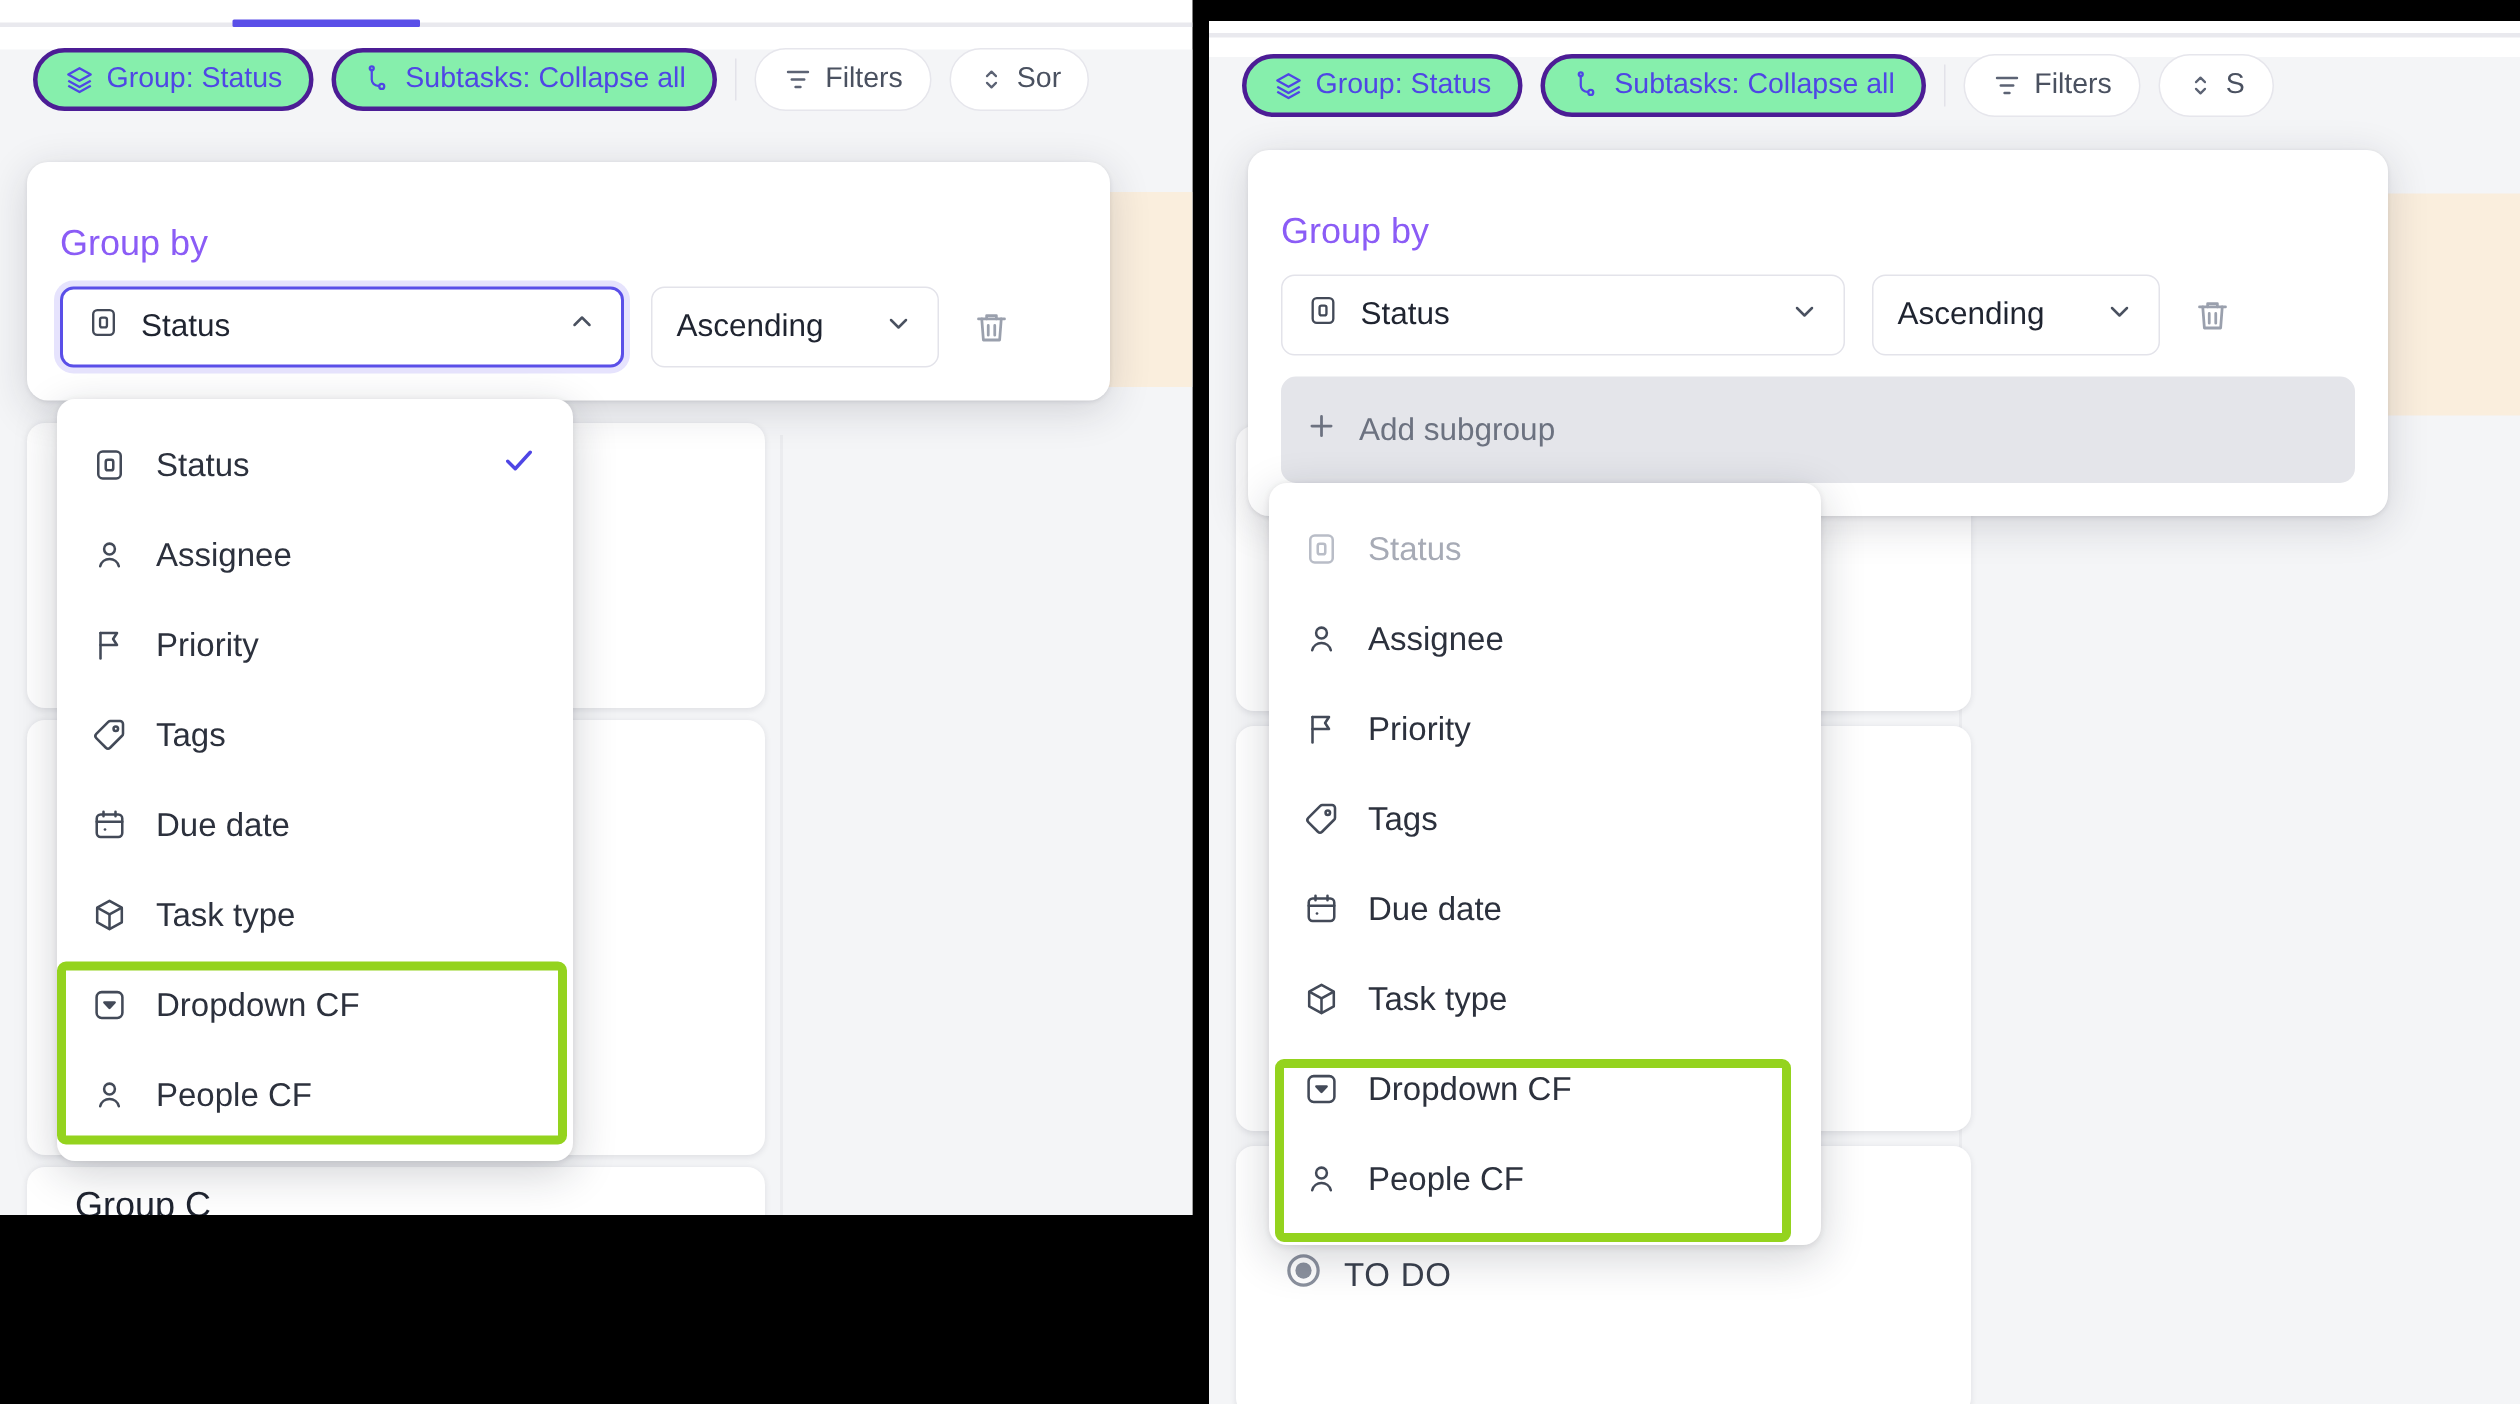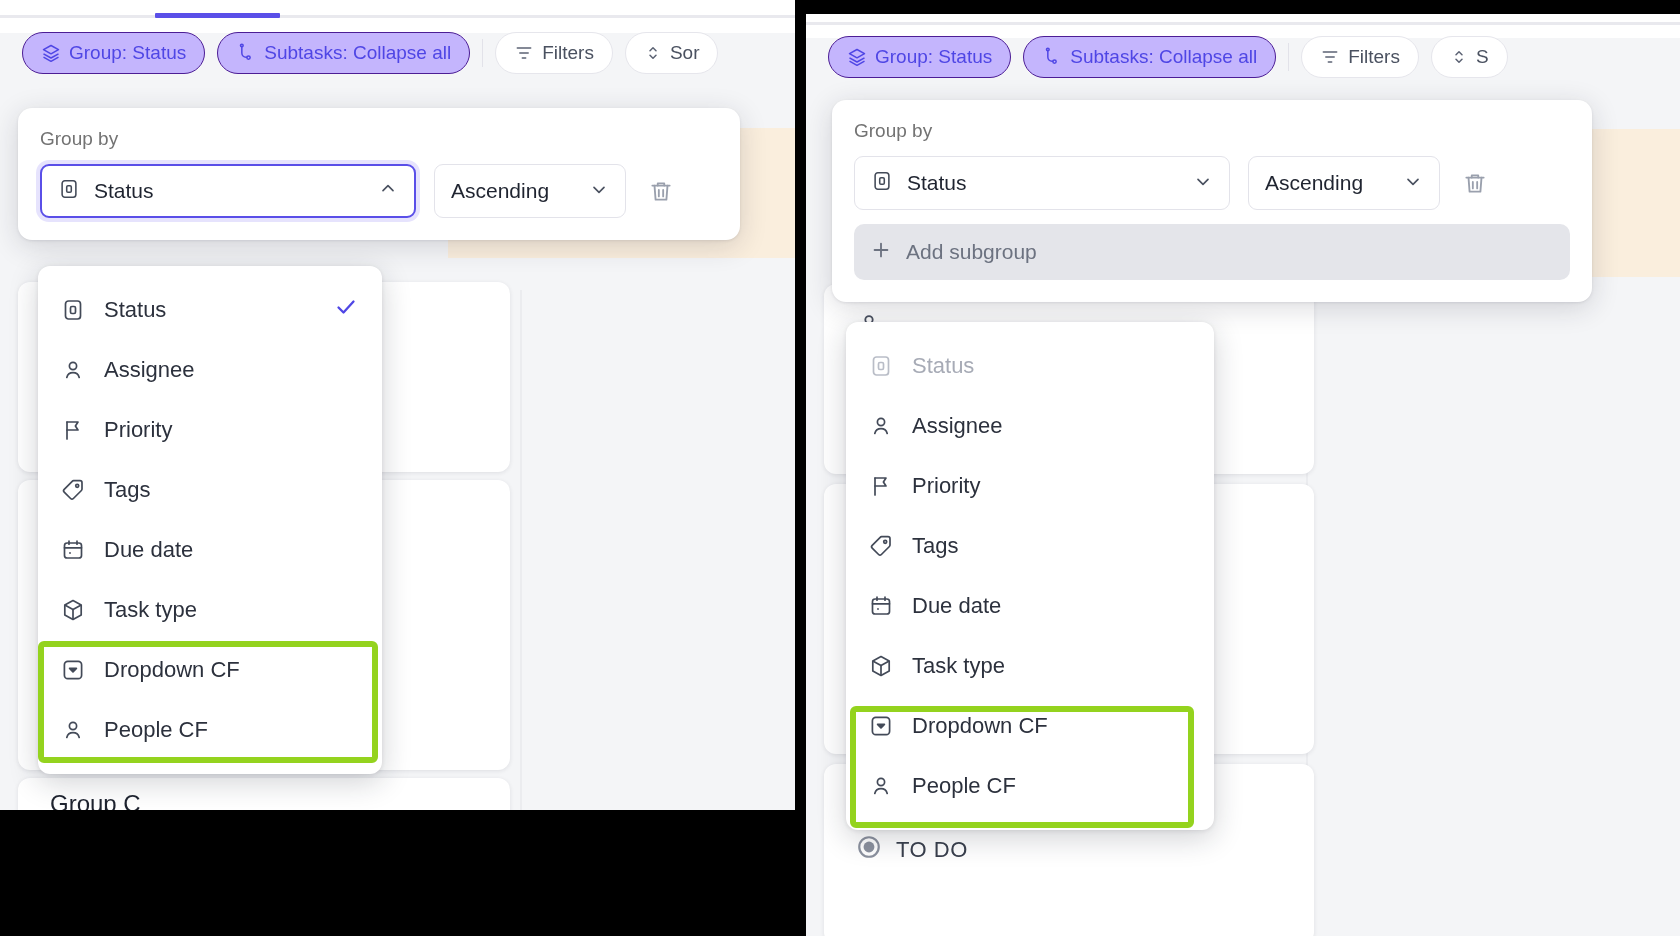--- a/index.html
+++ b/index.html
@@ -20,48 +20,48 @@
   .tabstrip { position: absolute; left: 0; width: 100%; height: 3px; background: #e9e9ee; }
   .tab-active { position: absolute; height: 5px; background: #5a4fe8; border-radius: 1px; }
 
   
   .toolbar { position: absolute; display: flex; align-items: center; gap: 12px; }
   .chip {
     display: inline-flex; align-items: center; gap: 8px;
     height: 42px; padding: 0 18px;
     border-radius: 21px; font-size: 19px; white-space: nowrap;
   }
-  .chip.active { background: #c4b5fd; border: 1px solid #4c1d95; color: #4f46e5; }
+  .chip.active { background: #86efac; border: 3px solid #4c1d95; color: #4f46e5; }
   .chip.plain  { background: #ffffff; border: 1px solid #e6e6ec; color: #4a5160; }
   .chip svg { display: block; }
   .divider-v { width: 1px; height: 28px; background: #e2e2e9; }
 
   
   .popover {
     position: absolute; background: #fff; border-radius: 14px;
     box-shadow: 0 6px 28px rgba(30,32,48,.16), 0 1px 3px rgba(30,32,48,.10);
     padding: 20px 22px 22px 22px;
   }
-  .popover-label { font-size: 19px; color: #737373; margin-bottom: 14px; }
+  .popover-label { font-size: 24px; color: #8b5cf6; margin-bottom: 14px; margin-top: 21px; }
   .row { display: flex; align-items: center; gap: 18px; }
 
   .select {
     display: flex; align-items: center; gap: 14px;
     height: 54px; padding: 0 16px;
     border: 1px solid #e3e3ea; border-radius: 9px;
     font-size: 21px; color: #1f2430; background: #fff;
   }
   .select .val { flex: 1; }
   .select.focused { border: 2px solid #5a4fe8; box-shadow: 0 0 0 4px #e6e3fd; }
   .sel-group { width: 376px; }
   .sel-order { width: 192px; }
   .trash { width: 34px; display: flex; justify-content: center; cursor: pointer; }
 
   .add-subgroup {
-    margin-top: 14px; height: 56px; border-radius: 10px;
+    margin-top: 14px; height: 71px; border-radius: 10px;
     background: #e4e5ea; display: flex; align-items: center;
     gap: 14px; padding: 0 16px; font-size: 21px; color: #6c7280;
   }
 
   
   .menu {
     position: absolute; background: #fff; border-radius: 12px;
     box-shadow: 0 8px 30px rgba(26,28,44,.20), 0 1px 4px rgba(26,28,44,.10);
     padding: 14px 0; width: 344px; z-index: 40;
   }

